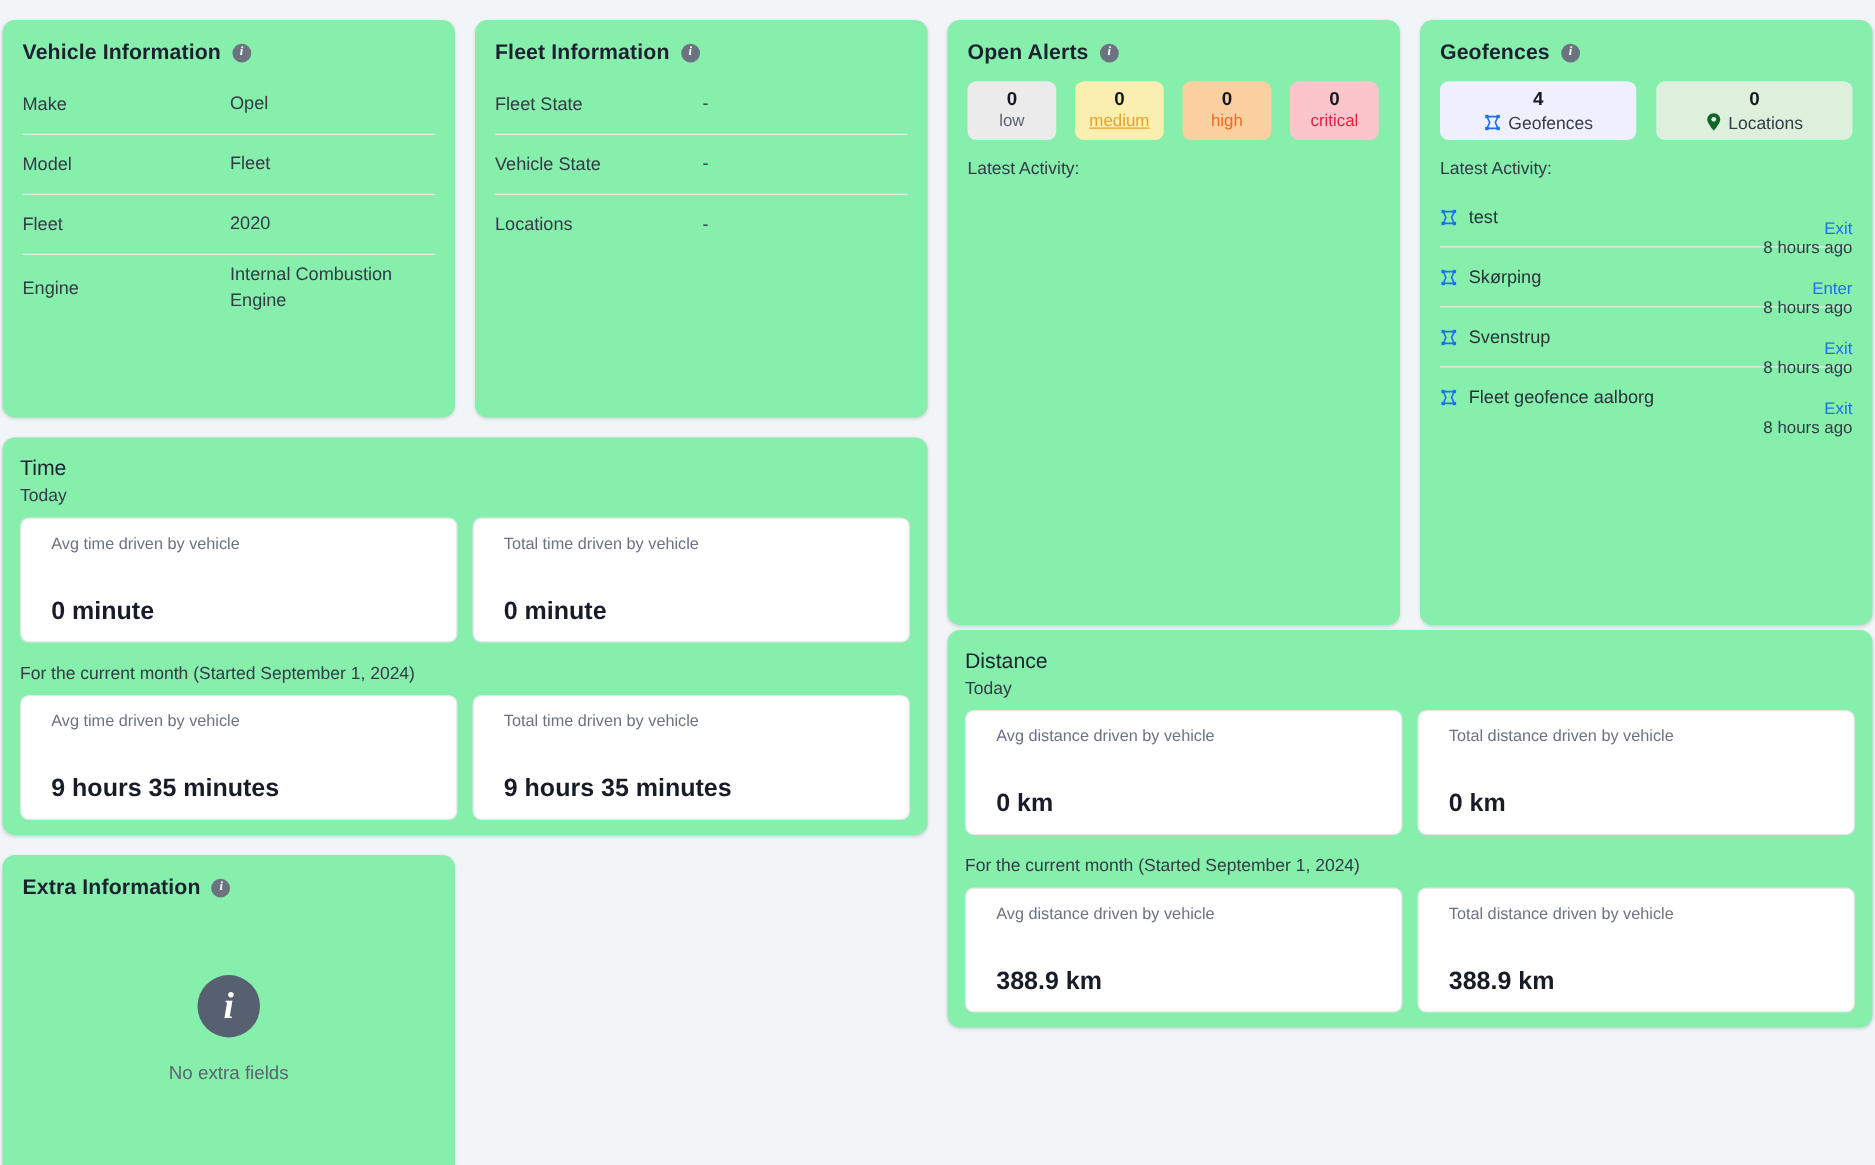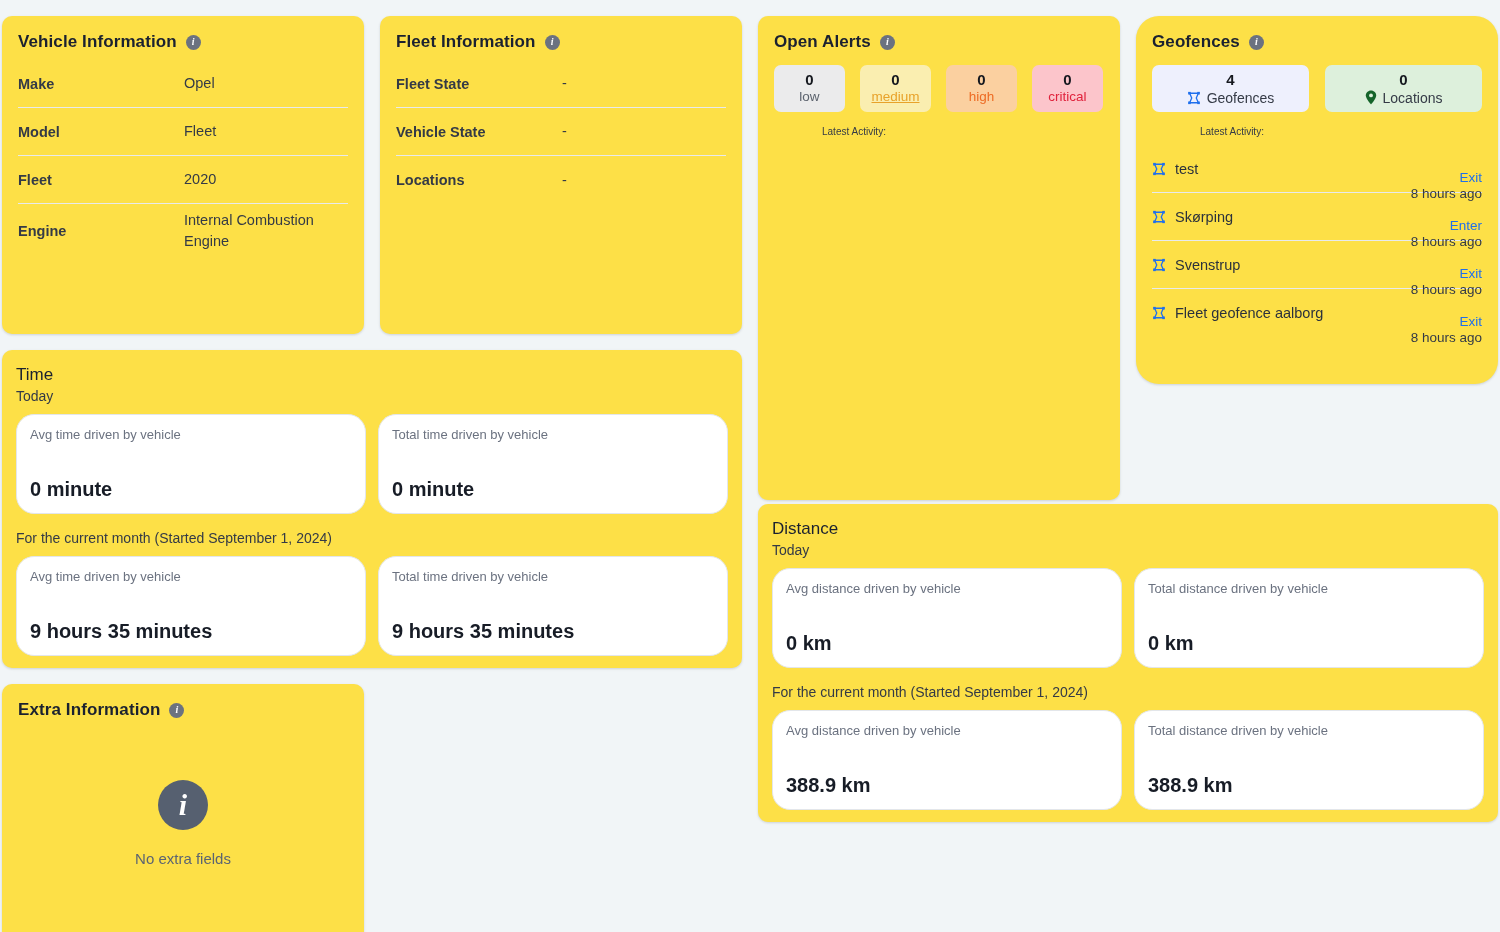--- a/index.html
+++ b/index.html
@@ -7,21 +7,21 @@
     width: 1500px; height: 932px;
     background: #f1f5f7;
     font-family: "Liberation Sans", sans-serif;
     color: #1f2430;
     overflow: hidden;
   }
   .page { position: relative; width: 1500px; height: 932px; }
 
   .card {
     position: absolute;
-    background: #fde047;
+    background: #86efac;
     border-radius: 10px;
     box-shadow: 0 1px 3px rgba(15,30,50,.10), 0 1px 2px rgba(15,30,50,.06);
   }
 
   .card-title-row { display: flex; align-items: center; gap: 9px; }
   .card-title { font-size: 17px; font-weight: bold; color: #1b2130; letter-spacing: .1px; }
 
   .info-badge {
     width: 15px; height: 15px; border-radius: 50%;
     background: #6b7280; color: #fff;
@@ -33,34 +33,34 @@
 
   
   .info-rows { margin-top: 8px; }
   .info-row {
     display: flex; align-items: center;
     min-height: 48px;
     border-bottom: 1px solid #e8eaed;
     padding: 6px 0;
   }
   .info-row:last-child { border-bottom: none; }
-  .info-label { width: 166px; flex: none; font-size: 14.5px; color: #343a46; font-weight: bold; }
+  .info-label { width: 166px; flex: none; font-size: 14.5px; color: #343a46; }
   .info-value { font-size: 14.5px; color: #343a46; line-height: 21px; }
 
   
   .badge-row { display: flex; gap: 15px; margin-top: 13px; }
   .badge {
     width: 71px; height: 47px; border-radius: 7px;
     display: flex; flex-direction: column; align-items: center; justify-content: center;
     gap: 1px;
   }
   .badge-count { font-size: 15px; font-weight: bold; color: #15181f; line-height: 1.1; }
   .badge-label { font-size: 13.5px; line-height: 1.1; }
 
-  .latest-activity { margin-top: 14px; font-size: 10px; color: #343a46; margin-left: 48px; }
+  .latest-activity { margin-top: 14px; font-size: 14px; color: #343a46; }
 
   
   .geo-tiles { display: flex; gap: 16px; margin-top: 13px; }
   .geo-tile {
     flex: 1; height: 47px; border-radius: 7px;
     display: flex; flex-direction: column; align-items: center; justify-content: center;
     gap: 1px;
   }
   .geo-tile-count { font-size: 15px; font-weight: bold; color: #15181f; line-height: 1.15; }
   .geo-tile-label { display: flex; align-items: center; gap: 6px; font-size: 14px; color: #343a46; line-height: 1.15; }
@@ -78,22 +78,22 @@
   .geo-item-action { font-size: 13.5px; color: #1f6feb; }
   .geo-item-time { font-size: 13.5px; color: #343a46; }
 
   
   .metric-head { font-size: 17px; font-weight: normal; color: #1b2130; }
   .metric-sub { font-size: 14px; color: #343a46; margin-top: 3px; }
   .metric-period { font-size: 14px; color: #343a46; }
   .stat-row { display: flex; gap: 12px; margin-top: 10px; }
   .stat-box {
     flex: 1; height: 100px;
-    border: 1px solid #e3e6ea; border-radius: 18px;
-    padding: 12px 13px;
+    border: 1px solid #e3e6ea; border-radius: 7px;
+    padding: 12px 24px;
     display: flex; flex-direction: column; justify-content: space-between;
     background: #fff;
   }
   .stat-label { font-size: 13px; color: #6b7280; }
   .stat-value { font-size: 20px; font-weight: bold; color: #171c26; }
 
   
   .empty-wrap {
     position: absolute; left: 0; right: 0; top: 96px;
     display: flex; flex-direction: column; align-items: center; gap: 20px;
@@ -179,21 +179,21 @@
         <span class="badge-label" id="lbl-high" style="color: rgb(237, 107, 35);">high</span>
       </div>
       <div class="badge" id="badge-critical" style="background: rgb(252, 197, 203);">
         <span class="badge-count">0</span>
         <span class="badge-label" id="lbl-critical" style="color: rgb(224, 34, 60);">critical</span>
       </div>
     </div>
     <div class="latest-activity">Latest Activity:</div>
   </div>
 
-  <div class="card" style="left:1136px; top:16px; width:362px; height:368px; padding:16px 16px 0 16px;border-radius:23px;">
+  <div class="card" style="left:1136px; top:16px; width:362px; height:484px; padding:16px 16px 0 16px;">
     <div class="card-title-row">
       <span class="card-title">Geofences</span>
       <span class="info-badge">i</span>
     </div>
 
     <div class="geo-tiles">
       <div class="geo-tile" id="tile-geofences" style="background: rgb(238, 240, 253);">
         <span class="geo-tile-count">4</span>
         <span class="geo-tile-label">
           <span>

